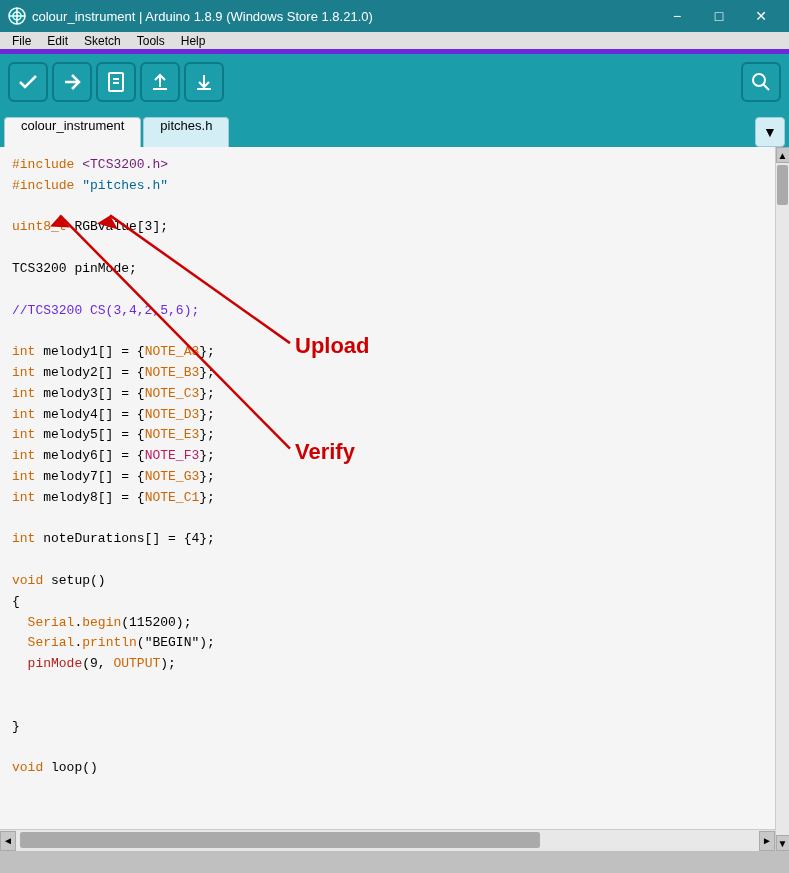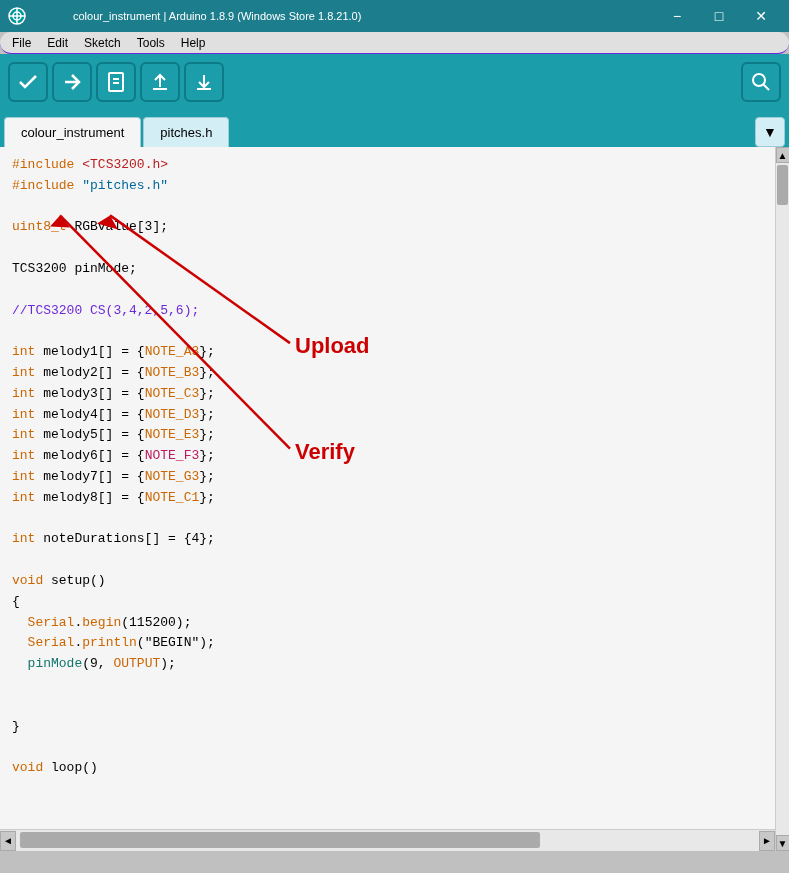--- a/index.html
+++ b/index.html
@@ -23,22 +23,21 @@
       font-size: 12px;
     }
     #title-bar .logo {
       width: 18px;
       height: 18px;
       margin-right: 6px;
       flex-shrink: 0;
     }
     #title-bar .title-text {
       flex: 1;
-      font-size: 11px;
-      margin-left: 41px;
+      font-size: 13px;
     }
     #title-bar .win-controls {
       display: flex;
       gap: 2px;
     }
     .win-btn {
       width: 40px;
       height: 28px;
       background: transparent;
       border: none;
@@ -51,22 +50,21 @@
     }
 
     
     #menu-bar {
       background: #e0e0e0;
       height: 22px;
       display: flex;
       align-items: center;
       padding: 0 4px;
       font-size: 12px;
-      border-bottom: 1px solid #6d28d9;
-      border-radius: 11px;
+      border-bottom: 5px solid #6d28d9;
     }
     .menu-item {
       padding: 2px 8px;
       cursor: pointer;
     }
 
     
     #toolbar {
       background: #1c9daa;
       height: 55px;
@@ -116,21 +114,21 @@
     .tab {
       height: 30px;
       padding: 0 16px;
       background: #d4eef5;
       border: 1px solid #a0ccd8;
       border-bottom: none;
       border-radius: 4px 4px 0 0;
       cursor: pointer;
       font-size: 13px;
       display: flex;
-      align-items: center;
+      align-items: flex-start;
       margin-right: 2px;
       color: #000;
     }
     .tab.active {
       background: #f5f5f5;
       font-weight: 500;
     }
     .tab-dropdown {
       margin-left: auto;
       width: 30px;
@@ -338,21 +336,21 @@
   </div>
   <div style="flex:1;"></div>
   <div class="tab-dropdown">▼</div>
 </div>
 
 <div id="editor-container" style="position:relative; height: 704px;">
 
   <div id="code-area">
 
     <div id="code-lines">
-        <span class="code-line"><span style="color:#cc6600">#include</span> <span style="color:#b91c1c">&lt;TCS3200.h&gt;</span></span>
+        <span class="code-line"><span style="color:#cc6600">#include</span> <span style="color:#701a75">&lt;TCS3200.h&gt;</span></span>
         <span class="code-line"><span style="color:#cc6600">#include</span> <span style="color:#006699">"pitches.h"</span></span>
         <span class="code-line">&nbsp;</span>
         <span class="code-line"><span style="color:#cc6600">uint8_t</span> RGBvalue[3];</span>
         <span class="code-line">&nbsp;</span>
         <span class="code-line">TCS3200 pinMode;</span>
         <span class="code-line">&nbsp;</span>
         <span class="code-line"><span style="color:#6d28d9">//TCS3200 CS(3,4,2,5,6);</span></span>
         <span class="code-line">&nbsp;</span>
         <span class="code-line"><span style="color:#cc6600">int</span> melody1[] = {<span style="color:#cc6600">NOTE_A3</span>};</span>
         <span class="code-line"><span style="color:#cc6600">int</span> melody2[] = {<span style="color:#cc6600">NOTE_B3</span>};</span>
@@ -362,21 +360,21 @@
         <span class="code-line"><span style="color:#cc6600">int</span> melody6[] = {<span style="color:#be185d">NOTE_F3</span>};</span>
         <span class="code-line"><span style="color:#cc6600">int</span> melody7[] = {<span style="color:#cc6600">NOTE_G3</span>};</span>
         <span class="code-line"><span style="color:#cc6600">int</span> melody8[] = {<span style="color:#cc6600">NOTE_C1</span>};</span>
         <span class="code-line">&nbsp;</span>
         <span class="code-line"><span style="color:#cc6600">int</span> noteDurations[] = {4};</span>
         <span class="code-line">&nbsp;</span>
         <span class="code-line"><span style="color:#cc6600">void</span> setup()</span>
         <span class="code-line">{</span>
         <span class="code-line">  <span style="color:#cc6600">Serial</span>.<span style="color:#cc6600">begin</span>(115200);</span>
         <span class="code-line">  <span style="color:#cc6600">Serial</span>.<span style="color:#cc6600">println</span>("BEGIN");</span>
-        <span class="code-line">  <span style="color:#0f766e">pinMode</span>(9, <span style="color:#cc6600">OUTPUT</span>);</span>
+        <span class="code-line">  <span style="color:#b91c1c">pinMode</span>(9, <span style="color:#cc6600">OUTPUT</span>);</span>
         <span class="code-line">&nbsp;</span>
         <span class="code-line">&nbsp;</span>
         <span class="code-line">}</span>
         <span class="code-line">&nbsp;</span>
         <span class="code-line"><span style="color:#cc6600">void</span> loop()</span>
       </div>
 
     <svg class="arrows" viewBox="0 0 775 700" preserveAspectRatio="none" style="position:absolute;top:0;left:0;width:100%;height:100%;pointer-events:none;">
 
       <line x1="290" y1="195" x2="110" y2="68" stroke="#cc0000" stroke-width="2.5"></line>

